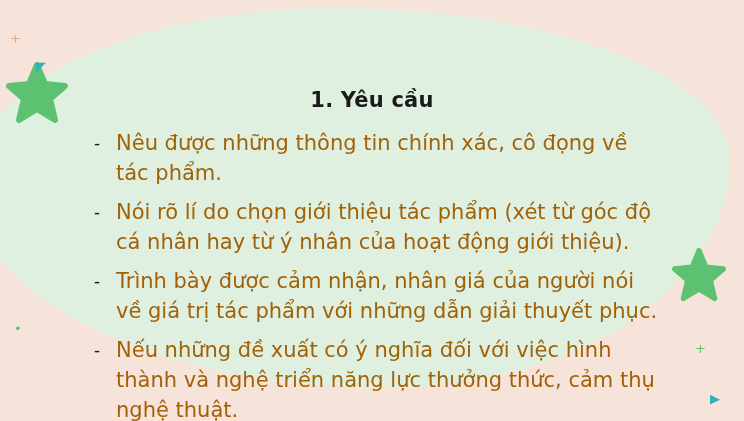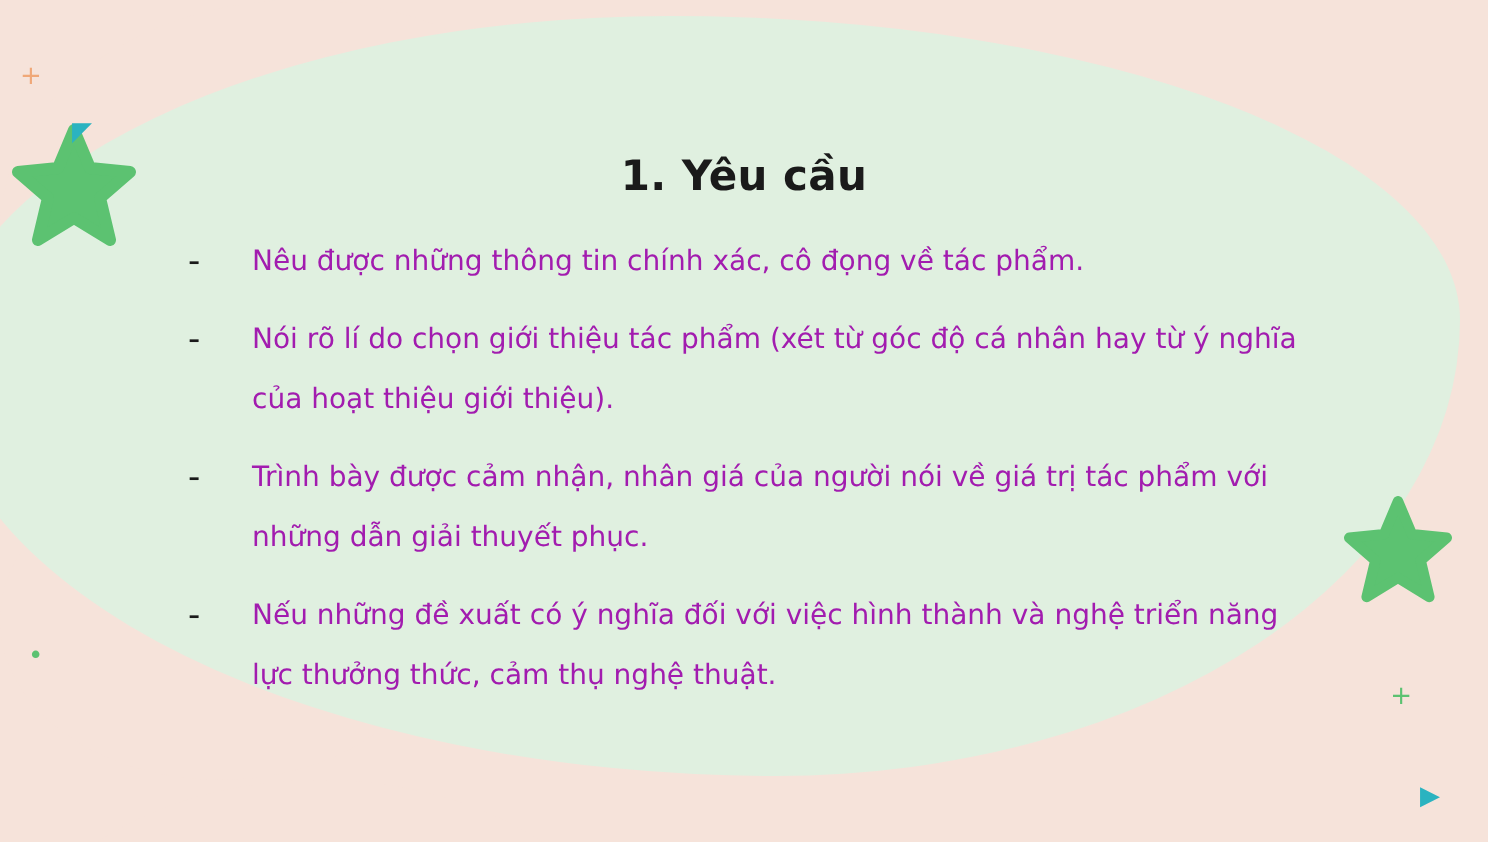--- a/index.html
+++ b/index.html
@@ -73,21 +73,21 @@
   }
   .mark-plus-1 { left: 10px; top: 32px; color: #f0a878; }
   .mark-tri-1  { left: 36px; top: 60px; color: #2bb3c0; }
   .mark-plus-2 { right: 38px; bottom: 66px; color: #5cc271; }
   .mark-tri-2  { right: 24px; bottom: 16px; color: #2bb3c0; }
   .mark-dot-1  { left: 14px; bottom: 86px; color: #5cc271; }
   
   .content {
     position: absolute;
     left: 0;
-    top: 0;
+    top: 12px;
     width: 744px;
     height: 346px;
   }
   .slide-title {
     position: absolute;
     top: 76px;
     left: 0;
     width: 744px;
     text-align: center;
     font-size: 21px;
@@ -108,24 +108,23 @@
   }
   .bullet-dash {
     flex: 0 0 auto;
     width: 22px;
     font-size: 17px;
     line-height: 30px;
     color: #1a1a1a;
   }
   .bullet-text {
     flex: 1 1 auto;
-    font-size: 14px;
+    font-size: 21px;
     line-height: 30px;
-    color: #a21caf;
-    margin-left: 10px;
+    color: #a16207;
   }
 </style>
 </head>
 <body>
 
 <div id="slide">
 
   <div class="blob-green blob-main"></div>
   <div class="blob-corner-tl"></div>
   <div class="blob-corner-tr"></div>
@@ -155,21 +154,21 @@
 
     <div class="bullet-list">
 
       <div class="bullet-item">
         <span class="bullet-dash">-</span>
         <span class="bullet-text">Nêu được những thông tin chính xác, cô đọng về tác phẩm.</span>
       </div>
 
       <div class="bullet-item">
         <span class="bullet-dash">-</span>
-        <span class="bullet-text">Nói rõ lí do chọn giới thiệu tác phẩm (xét từ góc độ cá nhân hay từ ý nghĩa của hoạt thiệu giới thiệu).</span>
+        <span class="bullet-text">Nói rõ lí do chọn giới thiệu tác phẩm (xét từ góc độ cá nhân hay từ ý nhân của hoạt động giới thiệu).</span>
       </div>
 
       <div class="bullet-item">
         <span class="bullet-dash">-</span>
         <span class="bullet-text">Trình bày được cảm nhận, nhân giá của người nói về giá trị tác phẩm với những dẫn giải thuyết phục.</span>
       </div>
 
       <div class="bullet-item">
         <span class="bullet-dash">-</span>
         <span class="bullet-text">Nếu những đề xuất có ý nghĩa đối với việc hình thành và nghệ triển năng lực thưởng thức, cảm thụ nghệ thuật.</span>

